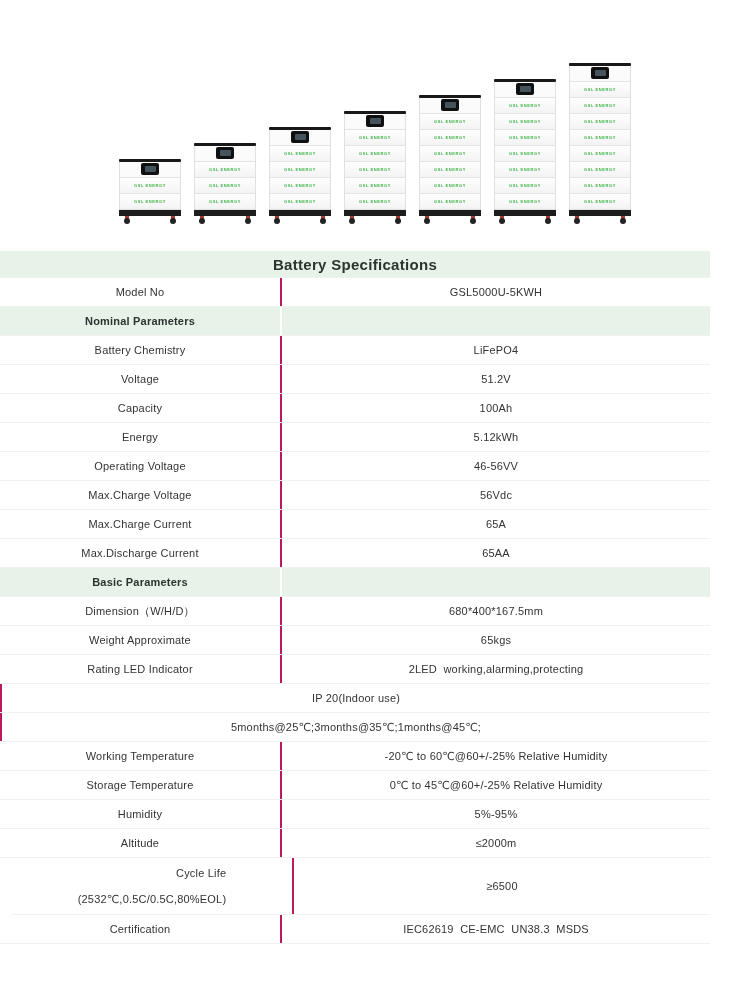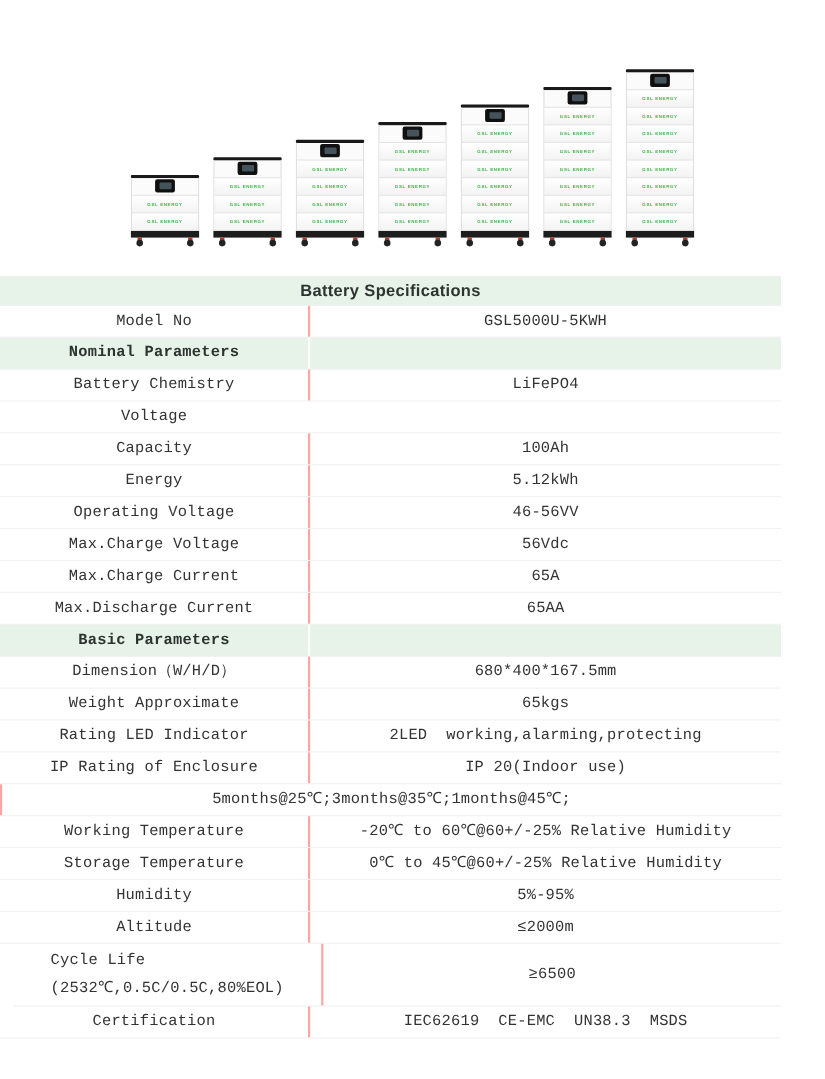--- a/index.html
+++ b/index.html
@@ -43,25 +43,25 @@
   }
   .row.header {
     min-height:27px; background:#e7f2e9;
     justify-content:center; align-items:center;
     font-weight:bold; font-size:15px; color:#2d342f; letter-spacing:0.3px;
   }
   .row.section { background:#e7f2e9; }
   .row.tall { min-height:57px;margin-left:12px; }
   .cell {
     display:flex; align-items:center; justify-content:center;
-    text-align:left; font-size:14px; line-height:26px;
-    letter-spacing:0.2px; white-space:pre-wrap; box-sizing:border-box;font-family:Liberation Mono, monospace;
+    text-align:right; font-size:11px; line-height:26px;
+    letter-spacing:0.2px; white-space:pre-wrap; box-sizing:border-box;
   }
   .cell.label { width:280px; }
-  .cell.value { flex:1; border-left:2px solid #fca5a5; }
+  .cell.value { flex:1; border-left:2px solid #be185d; }
   .row.section .cell.label { font-weight:bold; color:#2d342f; }
   .row.section .cell.value { border-left-color:#ffffff; }
 </style>
 </head>
 <body>
 
 <div class="product-display">
     <div class="tower">
       <div class="tower-cap"></div>
       <div class="tower-body">
@@ -285,20 +285,21 @@
     <div class="row section" style="background: rgb(231, 242, 233);">
       <div class="cell label">Nominal Parameters</div>
       <div class="cell value"></div>
     </div>
     <div class="row">
       <div class="cell label">Battery Chemistry</div>
       <div class="cell value">LiFePO4</div>
     </div>
     <div class="row">
       <div class="cell label">Voltage</div>
+      <div class="cell value">51.2V</div>
     </div>
     <div class="row">
       <div class="cell label">Capacity</div>
       <div class="cell value">100Ah</div>
     </div>
     <div class="row">
       <div class="cell label">Energy</div>
       <div class="cell value">5.12kWh</div>
     </div>
     <div class="row">
@@ -327,21 +328,20 @@
     </div>
     <div class="row">
       <div class="cell label">Weight Approximate</div>
       <div class="cell value">65kgs</div>
     </div>
     <div class="row">
       <div class="cell label">Rating LED Indicator</div>
       <div class="cell value">2LED  working,alarming,protecting</div>
     </div>
     <div class="row">
-      <div class="cell label">IP Rating of Enclosure</div>
       <div class="cell value">IP 20(Indoor use)</div>
     </div>
     <div class="row">
       <div class="cell value">5months@25℃;3months@35℃;1months@45℃;</div>
     </div>
     <div class="row">
       <div class="cell label">Working Temperature</div>
       <div class="cell value">-20℃ to 60℃@60+/-25% Relative Humidity</div>
     </div>
     <div class="row">

